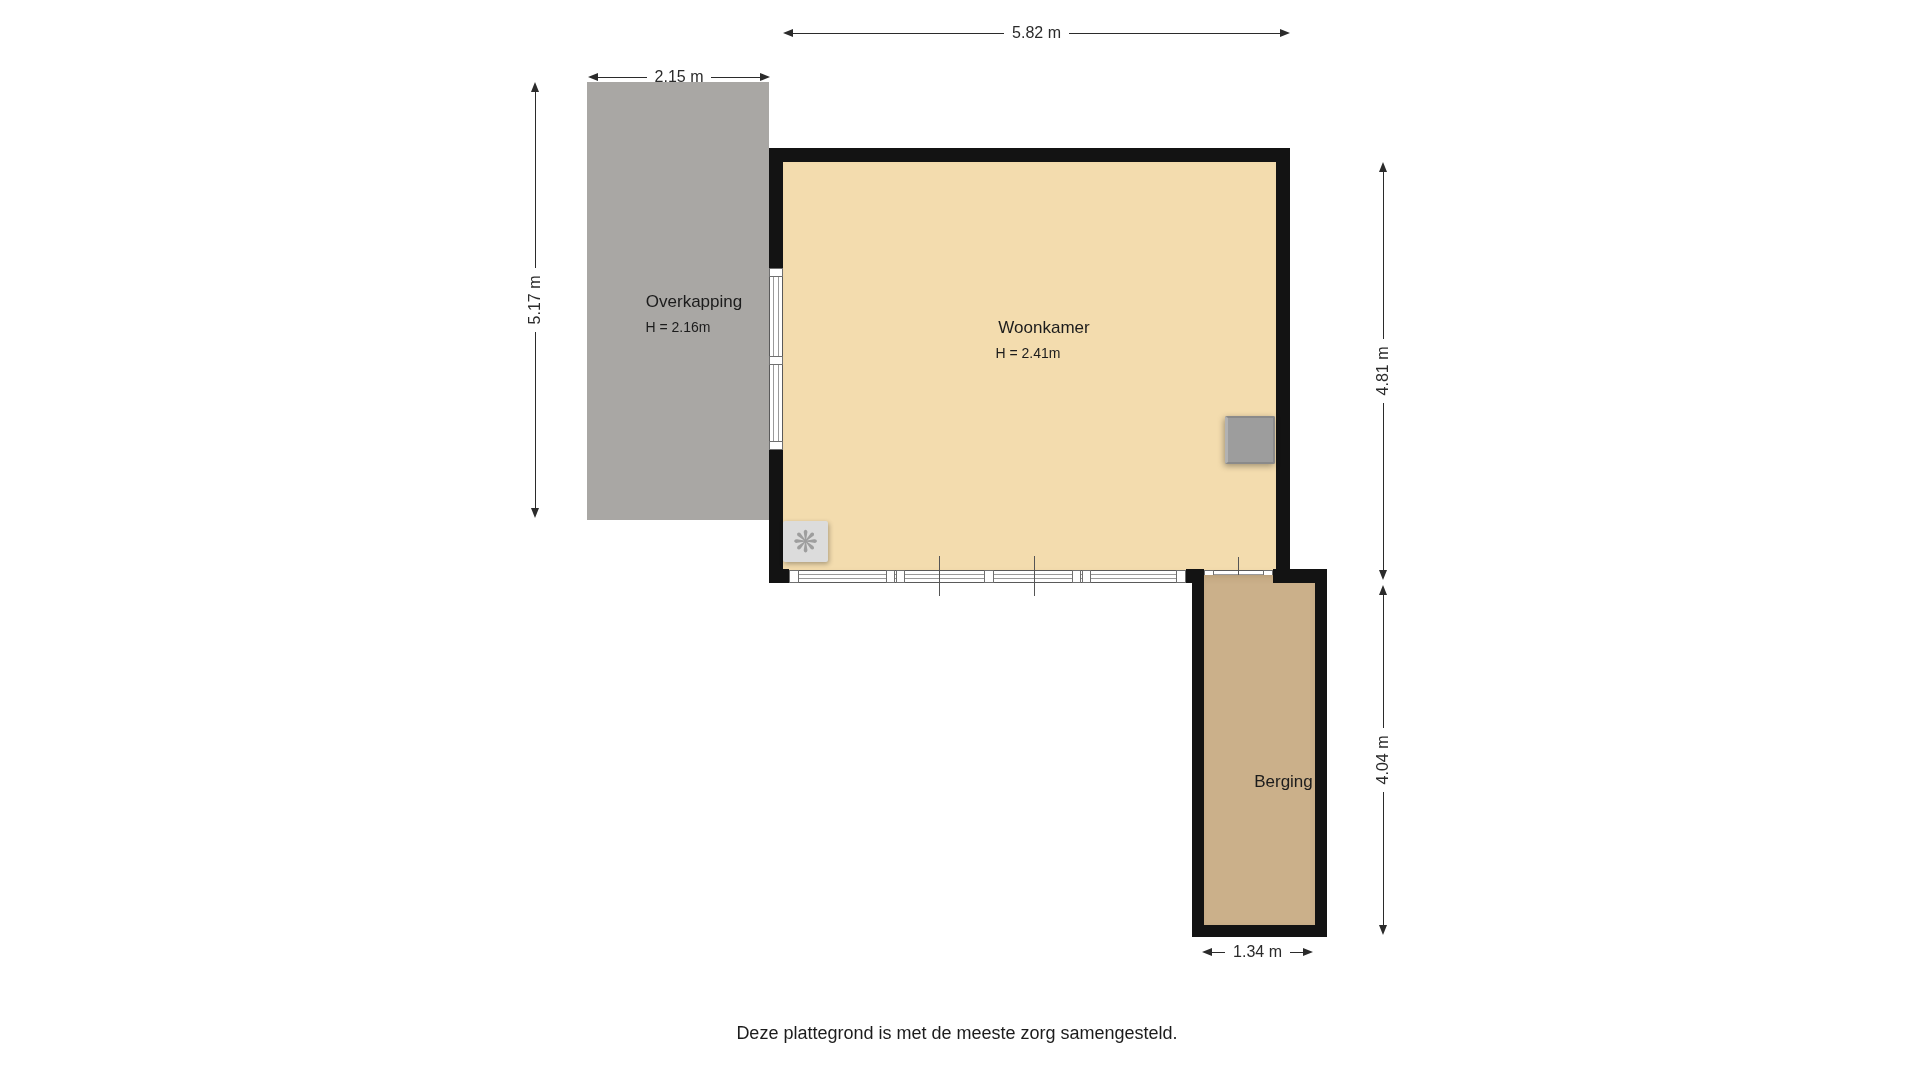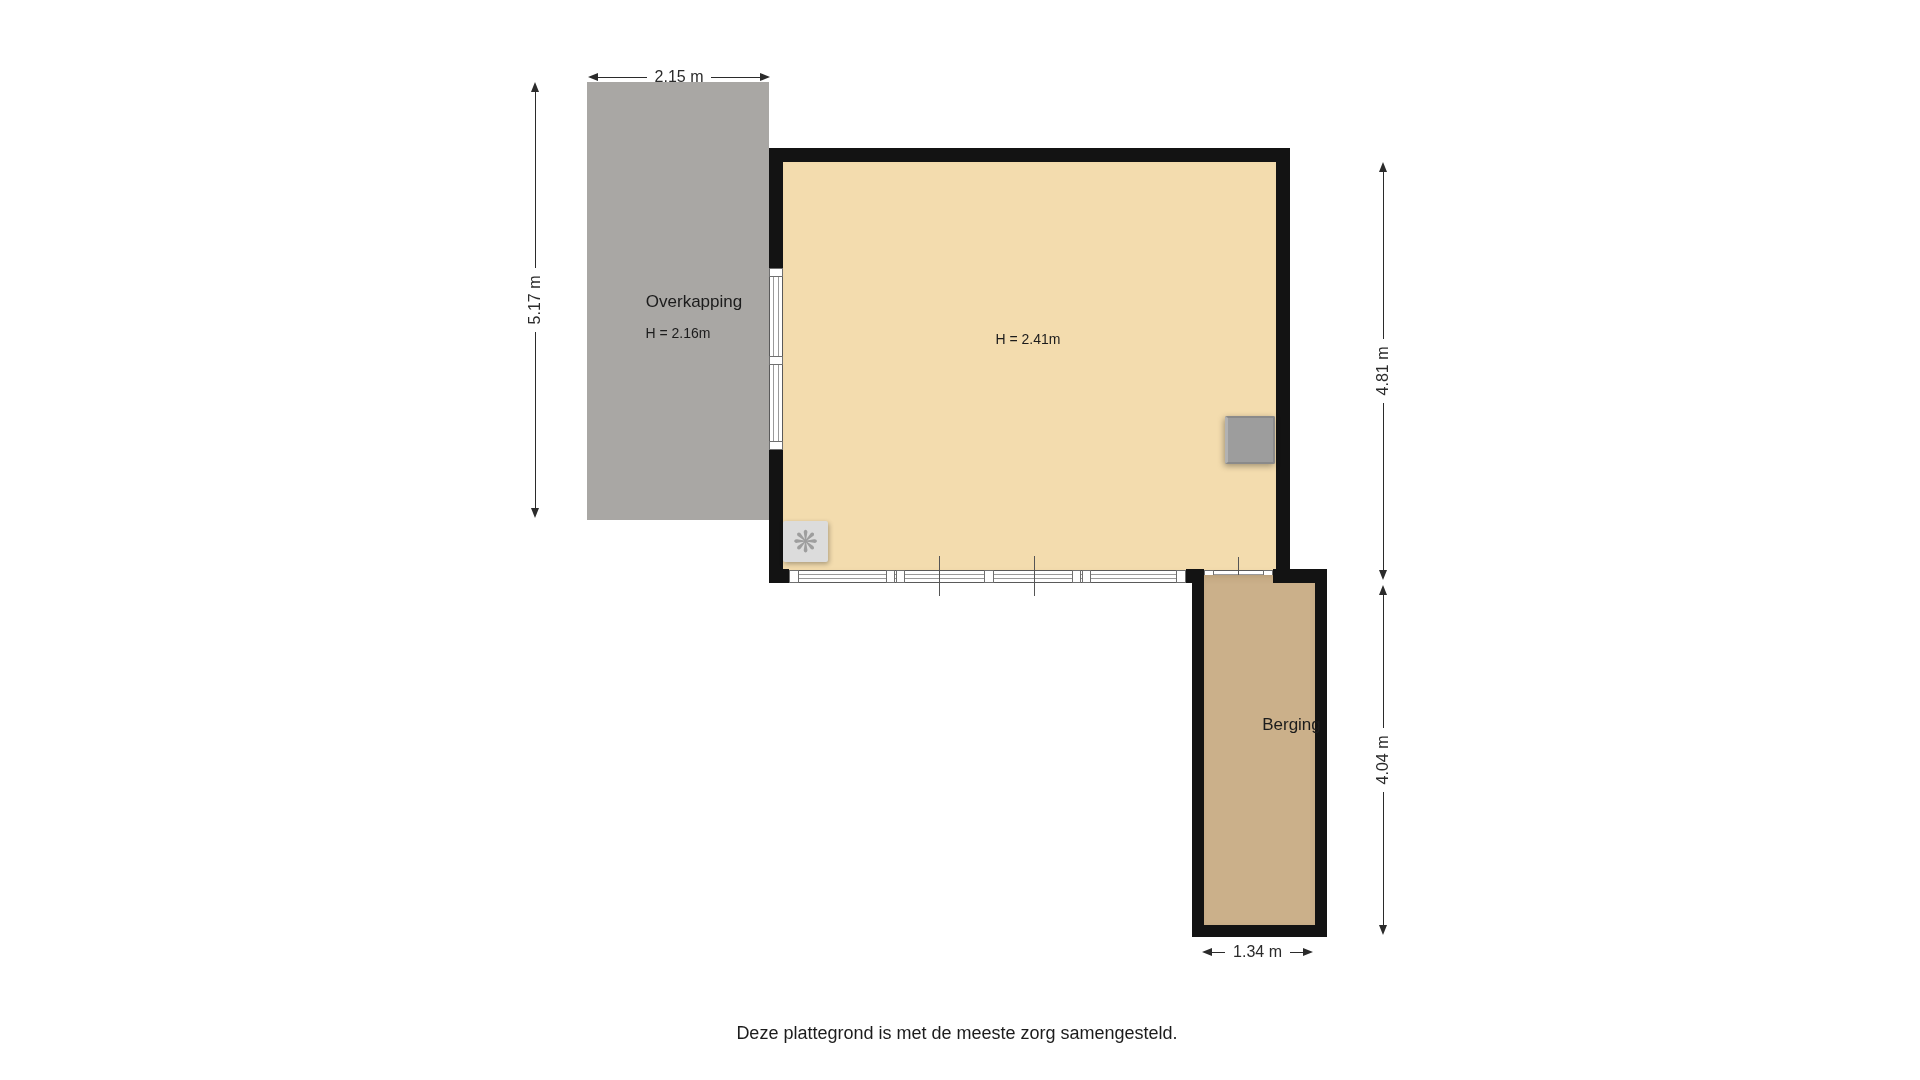--- a/index.html
+++ b/index.html
@@ -17,21 +17,21 @@
   
   .glazing-h{position:absolute;background:
     linear-gradient(to bottom,#5a5a5a 0,#5a5a5a 1px,#ffffff 1px,#ffffff 4px,#9a9a9a 4px,#9a9a9a 5px,#ffffff 5px,#ffffff 8px,#9a9a9a 8px,#9a9a9a 9px,#ffffff 9px,#ffffff 12px,#5a5a5a 12px,#5a5a5a 13px);}
   .glazing-v{position:absolute;background:
     linear-gradient(to right,#5a5a5a 0,#5a5a5a 1px,#ffffff 1px,#ffffff 4px,#9a9a9a 4px,#9a9a9a 5px,#ffffff 5px,#ffffff 9px,#9a9a9a 9px,#9a9a9a 10px,#ffffff 10px,#ffffff 13px,#5a5a5a 13px,#5a5a5a 14px);}
   .mullion{position:absolute;background:#ffffff;border:1px solid #6f6f6f;box-sizing:border-box;}
   .tick{position:absolute;width:1px;background:#555555;}
   
   .room-labels{position:absolute;text-align:center;}
   .room-title{font-size:17px;line-height:20px;color:#1c1c1c;padding-left:32px;}
-  .room-sub{font-size:14px;line-height:18px;margin-top:12px;color:#1c1c1c;}
+  .room-sub{font-size:14px;line-height:18px;margin-top:6px;color:#1c1c1c;}
   
   .dim{position:absolute;height:20px;display:flex;align-items:center;}
   .dim.vert{transform:rotate(-90deg);}
   .dline{flex:1;height:1px;background:var(--c-dimension,#2b2b2b);}
   .dlabel{padding:0 8px;font-size:16px;line-height:20px;color:var(--c-dimension,#2b2b2b);white-space:nowrap;}
   .ah{width:0;height:0;border-top:4px solid transparent;border-bottom:4px solid transparent;}
   .ah-l{border-right:10px solid var(--c-dimension,#2b2b2b);}
   .ah-r{border-left:10px solid var(--c-dimension,#2b2b2b);}
   
   .vent{position:absolute;background:var(--c-vent_bg,#dcdcdc);border-radius:2px;
@@ -78,45 +78,53 @@
 
   <div class="glazing-h" style="left:1204px;top:570px;width:69px;height:13px;"></div>
   <div class="mullion" style="left:1204px;top:570px;width:10px;height:13px;"></div>
   <div class="mullion" style="left:1263px;top:570px;width:10px;height:13px;"></div>
 
   <div class="tick" style="left:939px;top:556px;height:40px;"></div>
   <div class="tick" style="left:1034px;top:556px;height:40px;"></div>
   <div class="tick" style="left:1238px;top:557px;height:42px;"></div>
 
   <div class="room-labels" style="left:783px;top:318px;width:490px;">
+    <div class="room-title">Woonkamer</div>
     <div class="room-sub">H = 2.41m</div>
   </div>
 
   <div class="vent" style="left:783px;top:521px;width:45px;height:41px;">
     <span>❋</span>
   </div>
   <div class="appliance" style="left:1225px;top:416px;width:50px;height:48px;"></div>
 
   <div class="room-fill fill-berging abs" style="left:1198px;top:575px;width:123px;height:356px;"></div>
   <div class="wall" style="left:1192px;top:569px;width:12px;height:368px;"></div>
   <div class="wall" style="left:1315px;top:569px;width:12px;height:368px;"></div>
   <div class="wall" style="left:1192px;top:925px;width:135px;height:12px;"></div>
   <div class="wall" style="left:1273px;top:569px;width:54px;height:14px;"></div>
-  <div class="room-labels" style="left:1204px;top:715px;width:127px;margin-left:8px;">
+  <div class="room-labels" style="left:1204px;top:772px;width:127px;">
     <div class="room-title">Berging</div>
   </div>
 
   <div class="dim" style="left:588px;top:23px;width:182px;margin-top:44px;">
     <span class="ah ah-l"></span>
     <span class="dline"></span>
     <span class="dlabel">2.15 m</span>
     <span class="dline"></span>
     <span class="ah ah-r"></span>
   </div>
 
+  <div class="dim" style="left:783px;top:23px;width:507px;">
+    <span class="ah ah-l"></span>
+    <span class="dline"></span>
+    <span class="dlabel">5.82 m</span>
+    <span class="dline"></span>
+    <span class="ah ah-r"></span>
+  </div>
 
   <div class="dim vert" style="left:317px;top:290px;width:436px;">
     <span class="ah ah-l"></span>
     <span class="dline"></span>
     <span class="dlabel">5.17 m</span>
     <span class="dline"></span>
     <span class="ah ah-r"></span>
   </div>
 
   <div class="dim vert" style="left:1174px;top:361px;width:418px;">

